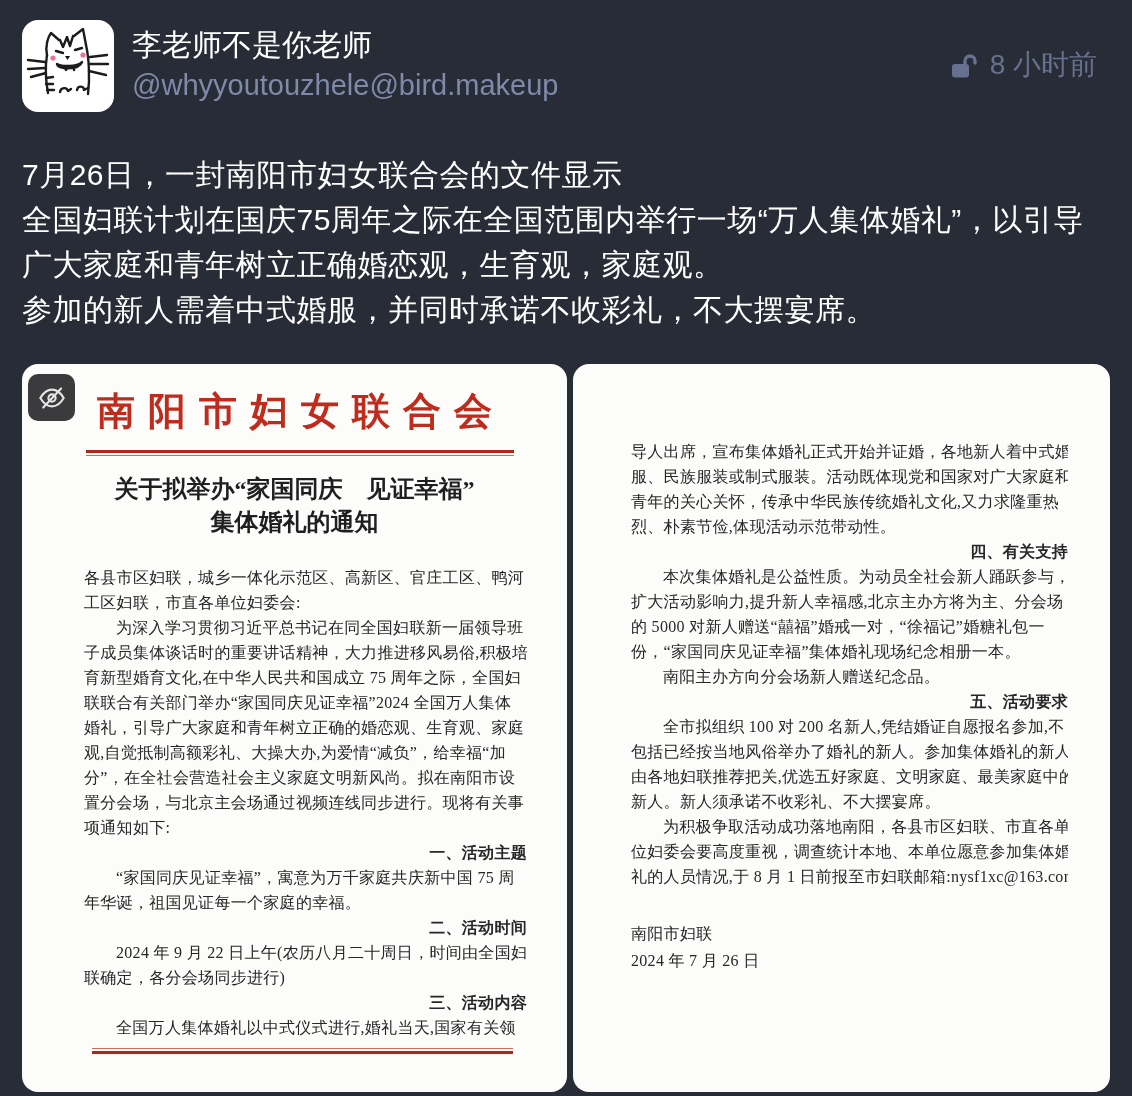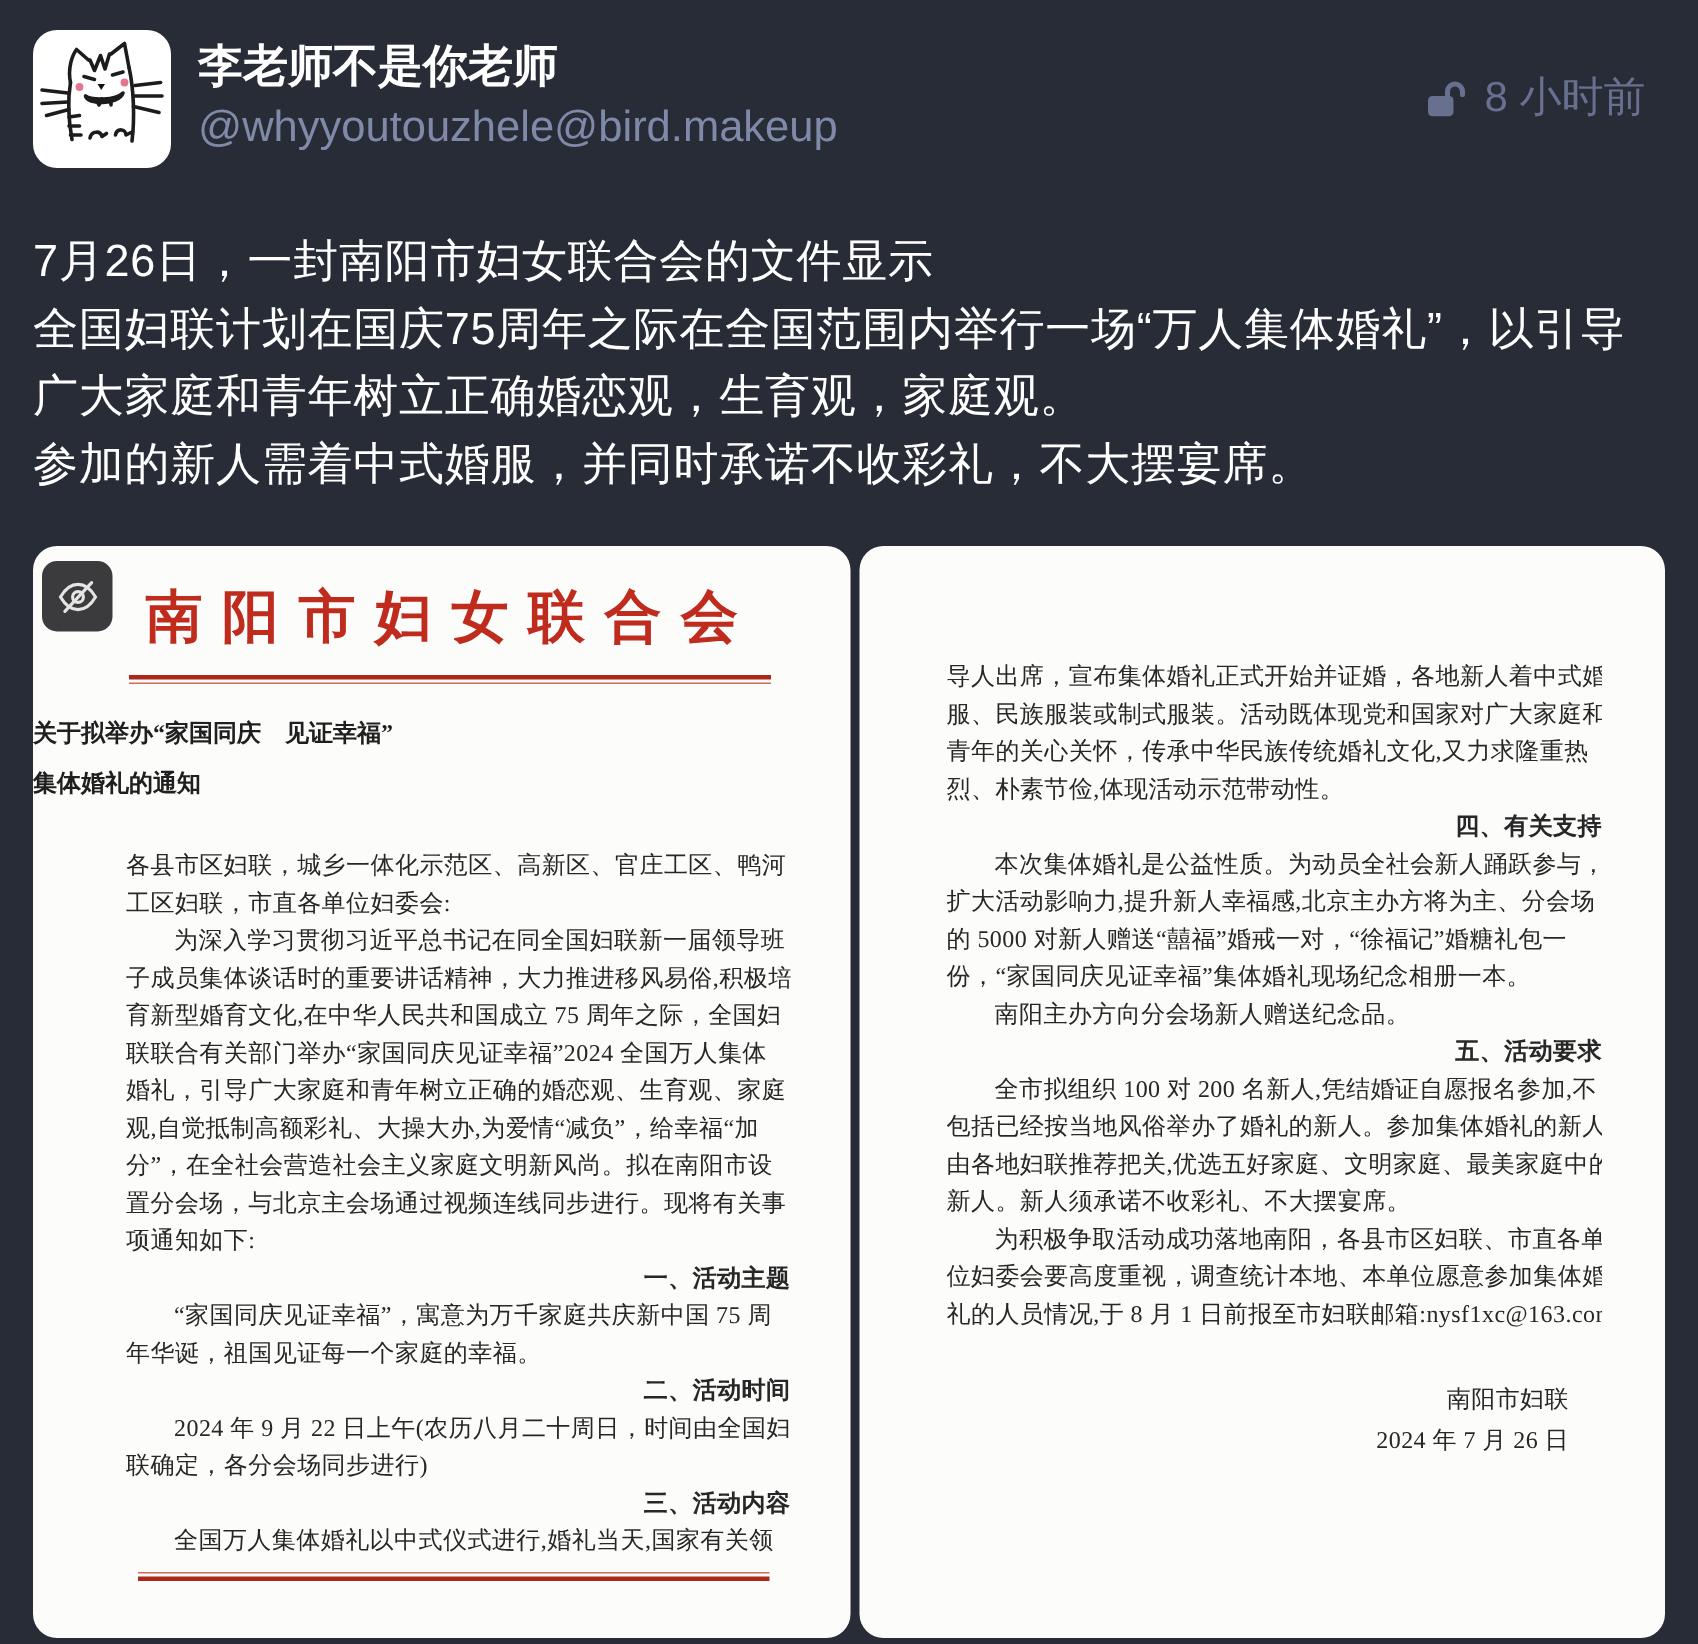--- a/index.html
+++ b/index.html
@@ -11,21 +11,21 @@
   }
   .post { padding:20px 22px 26px 22px; position:relative; }
 
   
   .hdr { display:flex; align-items:flex-start; position:relative; }
   .avatar {
     width:92px; height:92px; border-radius:16px; background:#ffffff;
     overflow:hidden; flex:none; cursor:pointer;
   }
   .names { margin-left:18px; padding-top:5px; min-width:0; }
-  .display-name { color:#ffffff; font-size:30px; font-weight:700; line-height:40px; cursor:pointer; }
+  .display-name { color:#ffffff; font-size:30px; font-weight:400; line-height:40px; cursor:pointer; }
   .handle { color:#7e8aa8; font-size:29px; line-height:40px; cursor:pointer; }
   .meta {
     position:absolute; right:13px; top:26px;
     display:flex; align-items:center; gap:9px;
     color:#67718f; font-size:28px;
   }
   .lock-icon { display:inline-flex; margin-top:3px; }
 
   
   .content { margin-top:40px; }
@@ -50,28 +50,28 @@
 
   .org-title {
     margin-top:22px; text-align:center;
     color:#bf2b1d; font-size:38px; font-weight:700;
     letter-spacing:13px; text-indent:13px; white-space:nowrap;
   }
   .rule { height:6px; }
   .rule-head { margin:13px 53px 0 64px; border-top:3px solid #ac281b; border-bottom:1px solid #cf6a5e; }
   .rule-foot { margin:8px 54px 0 70px; border-top:1px solid #cf6a5e; border-bottom:3px solid #ac281b; }
 
-  .notice-title { margin-top:17px; color:#1f1f1f; font-size:16px; font-weight:700; line-height:33px; }
+  .notice-title { margin-top:17px; text-align:center; color:#1f1f1f; font-size:24px; font-weight:700; line-height:33px; }
 
   .doc-body { margin-top:26px; padding:0 40px 0 62px; color:#272727; font-size:16px; line-height:25px; letter-spacing:0.3px; }
   .page2 .doc-body { margin-top:0; padding:75px 42px 0 58px; }
   .dline { white-space:nowrap; overflow:hidden; }
   .dline.indent { text-indent:2em; }
   .dline.bold { font-weight:700;text-align:right; }
-  .dline.sign { text-align:right; padding-right:22px; }
+  .dline.sign { padding-right:22px; }
   .dline.gap { margin-top:32px; }
   .dline.gap2 { margin-top:2px; }
 </style>
 </head>
 <body>
 
 <div class="post">
 
   <div class="hdr">
     <div class="avatar">

